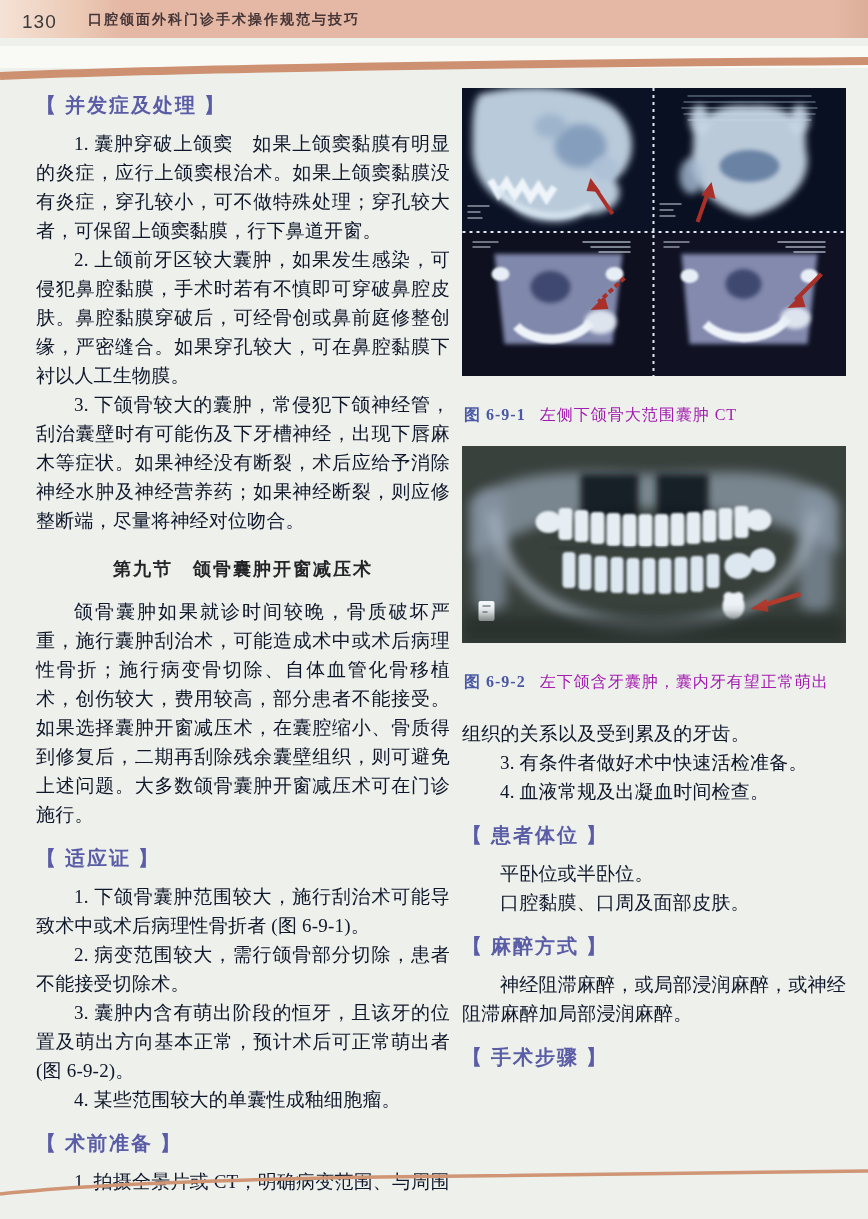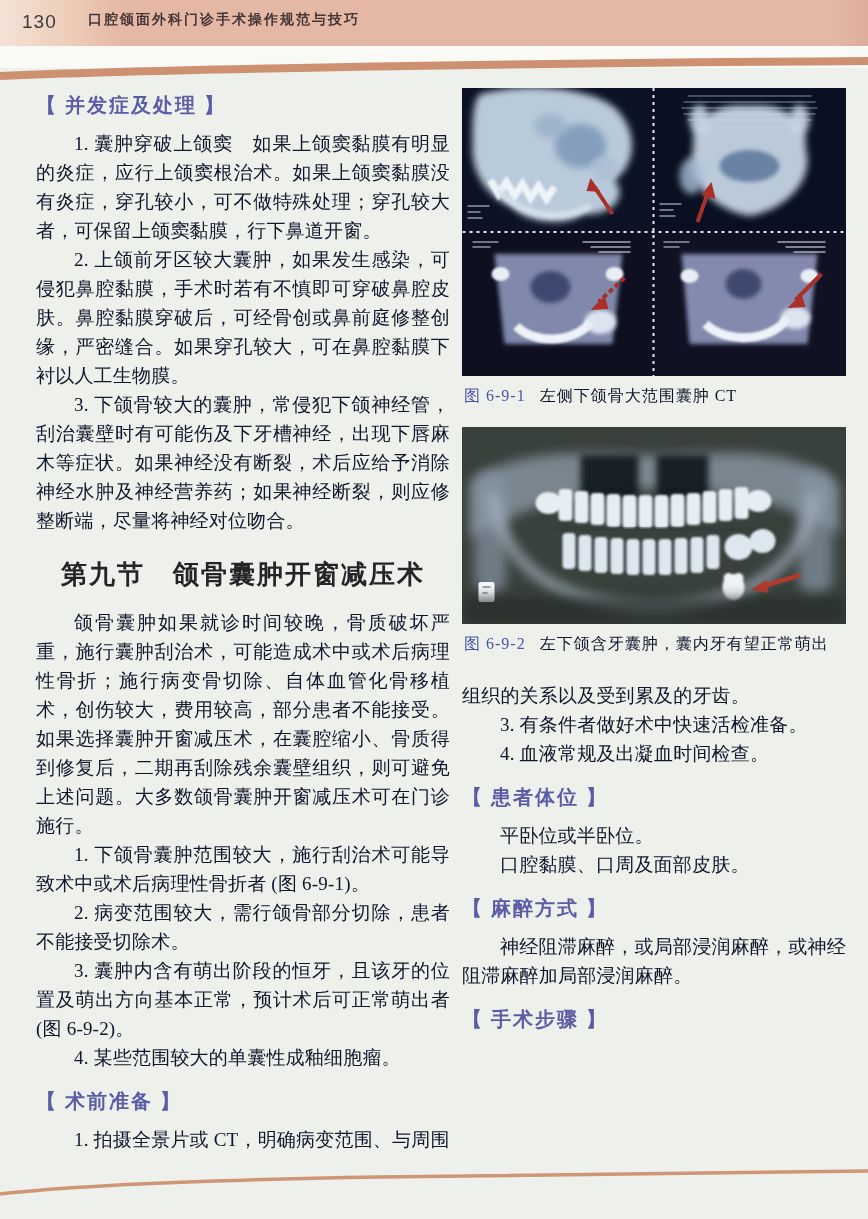--- a/index.html
+++ b/index.html
@@ -3,21 +3,21 @@
 <meta charset="utf-8">
 <style>
   html,body{margin:0;padding:0;}
   body{
     width:868px;height:1219px;position:relative;overflow:hidden;
     background:#eef0ec;
     font-family:"Liberation Serif","DejaVu Serif",serif;
   }
   
   .header-band{
-    position:absolute;left:0;top:0;width:868px;height:46px;
+    position:absolute;left:0;top:0;width:868px;height:38px;
     background:linear-gradient(90deg,#f5e2d6 0%,#eccab6 9%,#e4b8a4 14%,#e4b8a4 96%,#dcae9a 100%);
   }
   .page-number{
     position:absolute;left:22px;top:11px;
     font-family:"Liberation Sans","DejaVu Sans",sans-serif;
     font-size:19px;color:#3c3b3b;letter-spacing:1px;
   }
   .book-title{
     position:absolute;left:88px;top:11px;
     font-size:14px;font-weight:bold;color:#463537;letter-spacing:2px;
@@ -34,34 +34,34 @@
     font-size:20px;color:#5a5ca6;font-weight:600;
     letter-spacing:2px;margin:0 0 10px 0;
   }
   .body-p{
     font-size:19px;line-height:29px;color:#0f172a;
     text-align:justify;text-indent:2em;margin:0;
     letter-spacing:0.2px;
   }
   .no-indent{text-indent:0;}
   .chapter-title{
-    font-size:26px;font-weight:bold;color:#242428;
+    font-size:18px;font-weight:bold;color:#242428;
     text-align:center;margin:22px 0 16px 0;letter-spacing:2px;
   }
   .heading-block{margin-top:16px;margin-bottom:10px;}
 
   
   .figure{width:384px;}
   .fig-img{display:block;background:#0b1226;}
   .fig-caption{
     margin:9px 0 0 2px;font-size:16px;line-height:22px;
     display:flex;gap:14px;align-items:baseline;
   }
-  .fig-label{color:#4a58a4;font-weight:normal;letter-spacing:1px;white-space:nowrap;}
-  .fig-text{color:#0f172a;letter-spacing:1px;}
+  .fig-label{color:#4a58a4;font-weight:bold;letter-spacing:1px;white-space:nowrap;margin-top:19px;}
+  .fig-text{color:#a21caf;letter-spacing:1px;}
   .fig2-wrap{margin-top:20px;}
   .right-text{margin-top:26px;}
 </style>
 </head>
 <body>
 
 <div class="header-band">
   <span class="page-number">130</span>
   <span class="book-title">口腔颌面外科门诊手术操作规范与技巧</span>
 </div>
@@ -72,20 +72,21 @@
 
 <div class="left-col">
   <h3 class="blue-heading">【 并发症及处理 】</h3>
   <p class="body-p">1. 囊肿穿破上颌窦　如果上颌窦黏膜有明显的炎症，应行上颌窦根治术。如果上颌窦黏膜没有炎症，穿孔较小，可不做特殊处理；穿孔较大者，可保留上颌窦黏膜，行下鼻道开窗。</p>
   <p class="body-p">2. 上颌前牙区较大囊肿，如果发生感染，可侵犯鼻腔黏膜，手术时若有不慎即可穿破鼻腔皮肤。鼻腔黏膜穿破后，可经骨创或鼻前庭修整创缘，严密缝合。如果穿孔较大，可在鼻腔黏膜下衬以人工生物膜。</p>
   <p class="body-p">3. 下颌骨较大的囊肿，常侵犯下颌神经管，刮治囊壁时有可能伤及下牙槽神经，出现下唇麻木等症状。如果神经没有断裂，术后应给予消除神经水肿及神经营养药；如果神经断裂，则应修整断端，尽量将神经对位吻合。</p>
 
   <h2 class="chapter-title">第九节　颌骨囊肿开窗减压术</h2>
   <p class="body-p">颌骨囊肿如果就诊时间较晚，骨质破坏严重，施行囊肿刮治术，可能造成术中或术后病理性骨折；施行病变骨切除、自体血管化骨移植术，创伤较大，费用较高，部分患者不能接受。如果选择囊肿开窗减压术，在囊腔缩小、骨质得到修复后，二期再刮除残余囊壁组织，则可避免上述问题。大多数颌骨囊肿开窗减压术可在门诊施行。</p>
 
+  <h3 class="blue-heading heading-block">【 适应证 】</h3>
   <p class="body-p">1. 下颌骨囊肿范围较大，施行刮治术可能导致术中或术后病理性骨折者 (图 6-9-1)。</p>
   <p class="body-p">2. 病变范围较大，需行颌骨部分切除，患者不能接受切除术。</p>
   <p class="body-p">3. 囊肿内含有萌出阶段的恒牙，且该牙的位置及萌出方向基本正常，预计术后可正常萌出者 (图 6-9-2)。</p>
   <p class="body-p">4. 某些范围较大的单囊性成釉细胞瘤。</p>
 
   <h3 class="blue-heading heading-block">【 术前准备 】</h3>
   <p class="body-p">1. 拍摄全景片或 CT，明确病变范围、与周围</p>
 </div>
 
 <div class="right-col">

